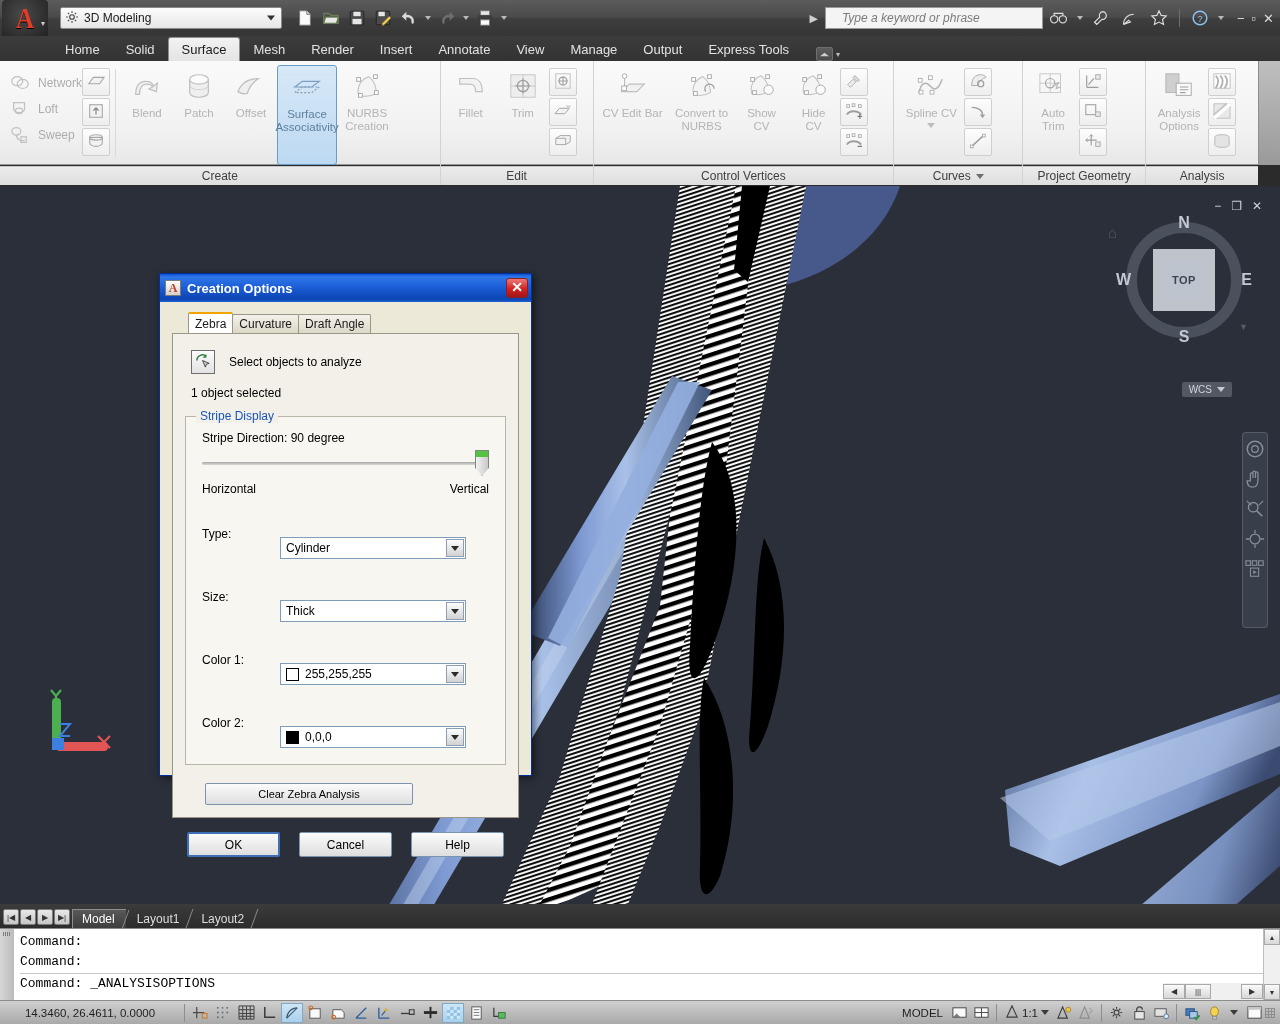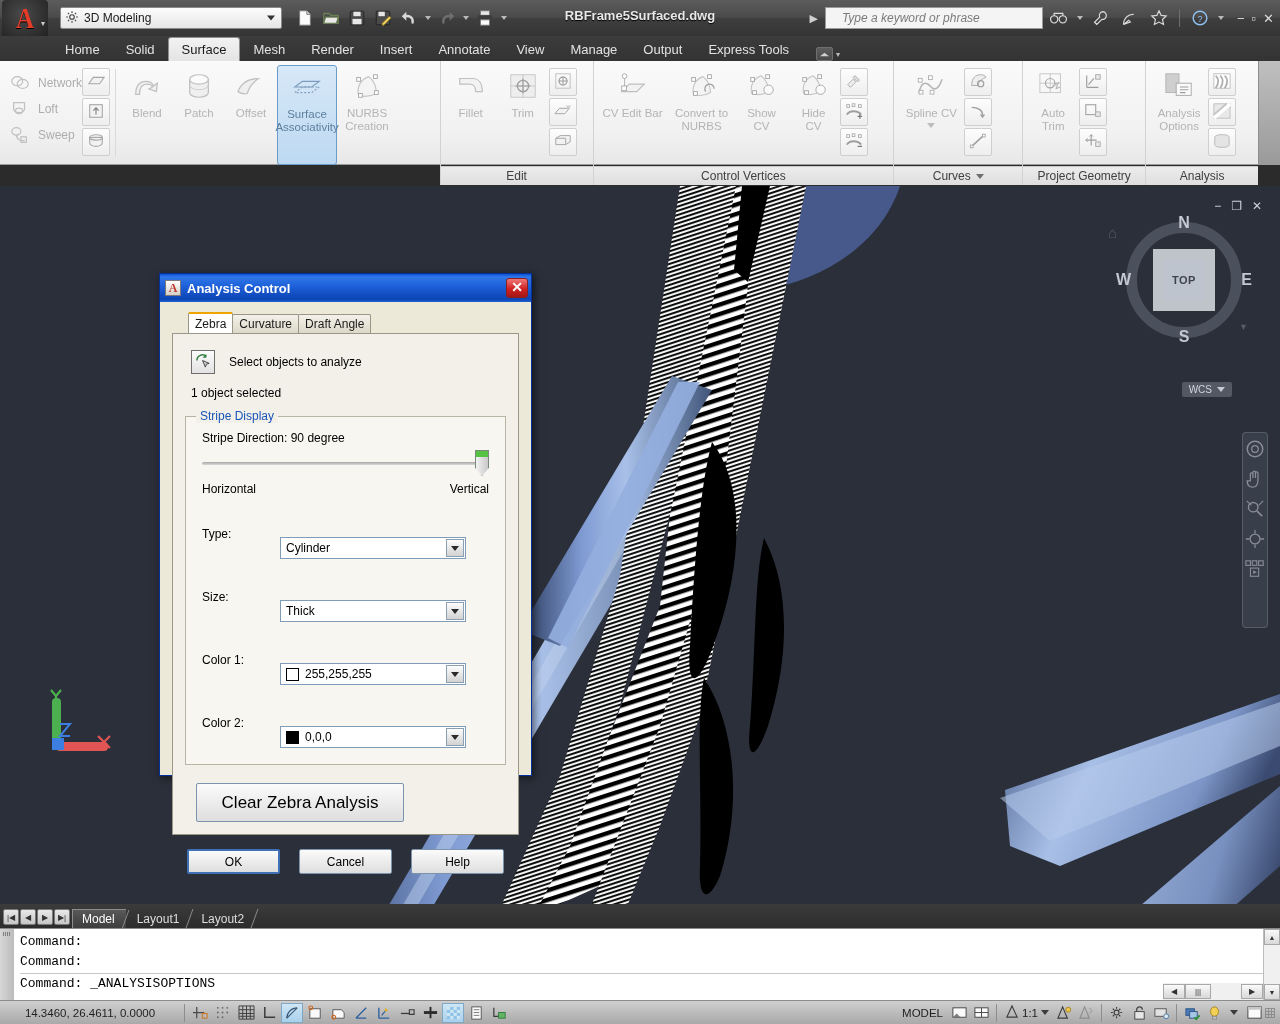--- a/index.html
+++ b/index.html
@@ -258,24 +258,24 @@
   .combo .cbtn {
     position: absolute; right: 1px; top: 1px; width: 18px; height: 18px;
     background: linear-gradient(to bottom,#fdfdfd,#d2d2d2); border: 1px solid #8d9fb3;
     display: flex; align-items: center; justify-content: center;
   }
   .combo .cbtn i {
     width:0;height:0;border-left:4px solid transparent;border-right:4px solid transparent;border-top:5px solid #2a2a2a;
   }
   .swatch { width: 13px; height: 13px; border: 1px solid #000; margin-right: 6px; }
   .clearbtn {
-    margin: 18px 0 0 11px; width: 208px; height: 39px;
+    margin: 18px 0 0 20px; width: 208px; height: 22px;
     background: linear-gradient(to bottom,#fbfbfb,#dedede);
     border: 1px solid #7b93ad; border-radius: 2px;
-    font-size: 17px; display: flex; align-items: center; justify-content: center;
+    font-size: 11px; display: flex; align-items: center; justify-content: center;
   }
   .dlg-footer { display: flex; gap: 19px; justify-content: center; margin-top: 14px; }
   .dbtn {
     width: 93px; height: 25px;
     background: linear-gradient(to bottom,#fbfbfb,#dedede);
     border: 1px solid #7b93ad; border-radius: 2px;
     font-size: 12px; display: flex; align-items: center; justify-content: center;
   }
   .dbtn.default { border: 2px solid #3f6fb5; }
 
@@ -425,21 +425,20 @@
           <svg width="18" height="18" viewBox="0 0 20 20">
               <rect x="5" y="2" width="10" height="5" fill="#e6e6e6" stroke="#777"></rect>
               <rect x="2" y="7" width="16" height="7" rx="1.5" fill="#3c3c3c"></rect>
               <rect x="5" y="12" width="10" height="6" fill="#fafafa" stroke="#777"></rect>
             </svg>
         </div>
         <div class="minicaret"></div>
       </div>
     </div>
 
-    <div class="doctitle">RBFrame5Surfaced.dwg</div>
 
     <div class="title-right">
       <span style="color:#cfcfcf;font-size:11px;margin-right:4px;">▶</span>
       <div class="infocenter" title="Type a keyword or phrase">
         <span>Type a keyword or phrase</span>
       </div>
       <div class="rtbtn">
         <svg width="19" height="17" viewBox="0 0 22 18">
             <g fill="none" stroke="#dcdcdc" stroke-width="1.4">
               <circle cx="6" cy="10" r="4.2"></circle>
@@ -621,20 +620,21 @@
                   <rect x="24" y="4" width="4" height="4"></rect>
                   <rect x="8" y="24" width="4" height="4"></rect>
                   <rect x="25" y="21" width="4" height="4"></rect>
                 </g>
               </svg>
           </span>
           <span class="lbl">NURBS</span>
           <span class="lbl" style="margin-top:0">Creation</span>
         </div>
       </div>
+      <div class="panel-title">Create</div>
     </div>
     <div class="panel-sep"></div>
 
     <div class="panel" style="width:152px;">
       <div class="panel-body">
         <div class="bigbtn">
           <span class="icon-lg">
             <svg width="32" height="30" viewBox="0 0 34 32">
                 <path d="M5 8h14c6 0 10 5 10 14h-7c0-6-2-8-7-8H5z" fill="#f2f2f2" stroke="#c0c0c0" stroke-width="1.3"></path>
               </svg>
@@ -1095,21 +1095,21 @@
         <g stroke="#3d7fe0" stroke-width="2" fill="none">
             <path d="M22 40h10l-10 12h10"></path>
           </g>
         <text x="19" y="10" font-size="0">Y</text>
       </svg>
     </div>
 
     <div class="dialog" style="left:0;top:0;position:absolute;transform:translate(159px,87px)">
       <div class="dlg-title">
         <div class="ti">A</div>
-        <div class="txt">Analysis Control</div>
+        <div class="txt">Creation Options</div>
         <div class="dlg-close">✕</div>
       </div>
 
       <div class="dlg-body">
         <div class="tabstrip">
           <div class="dtab active">Zebra</div>
           <div class="dtab">Curvature</div>
           <div class="dtab">Draft Angle</div>
         </div>
 

